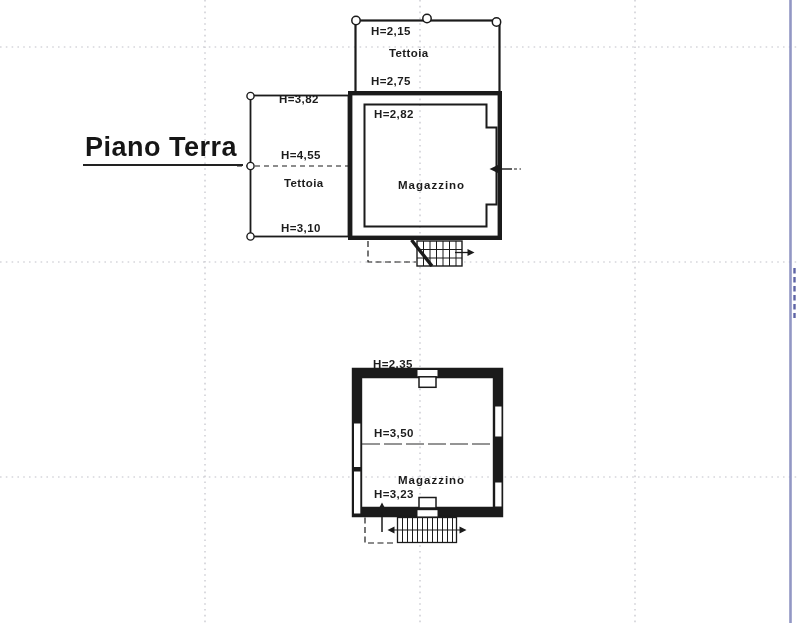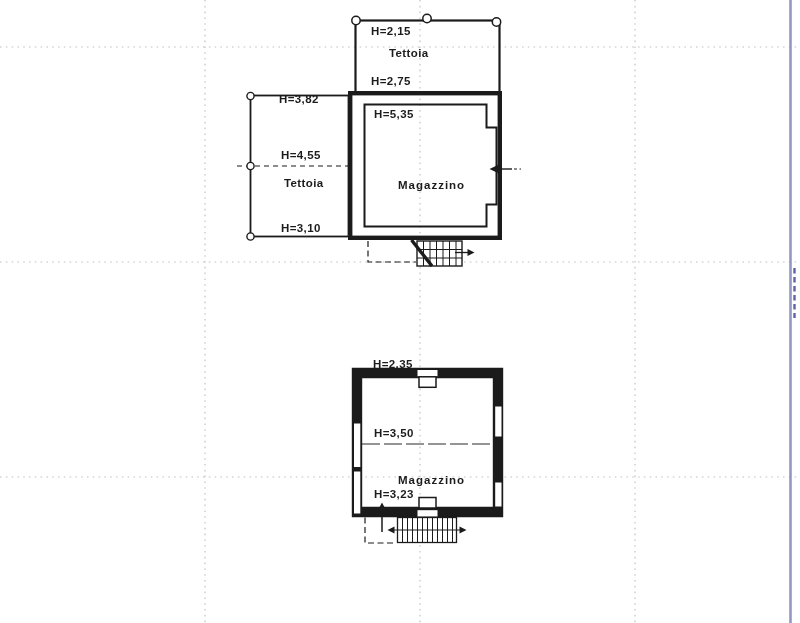--- a/index.html
+++ b/index.html
@@ -126,31 +126,32 @@
         <line x1="452.5" y1="517.5" x2="452.5" y2="542.5" stroke-width="1"></line>
         <g>
           <line x1="392" y1="530" x2="462" y2="530" stroke-width="1.2"></line>
           <polygon points="387.5,530 394.5,526.5 394.5,533.5" fill="#1b1b1b" stroke="none"></polygon>
           <polygon points="466.5,530 459.5,526.5 459.5,533.5" fill="#1b1b1b" stroke="none"></polygon>
         </g>
       </g>
     </g>
   </svg>
 
+  <div class="title" style="left:83px;top:132px">Piano Terra</div>
 
   <div class="lbl" style="left:371px;top:25px">H=2,15</div>
   <div class="lbl" style="left:389px;top:47px">Tettoia</div>
   <div class="lbl" style="left:371px;top:75px">H=2,75</div>
 
   <div class="lbl" style="left:279px;top:93px">H=3,82</div>
   <div class="lbl" style="left:281px;top:149px">H=4,55</div>
   <div class="lbl" style="left:284px;top:177px">Tettoia</div>
   <div class="lbl" style="left:281px;top:222px">H=3,10</div>
 
-  <div class="lbl" style="left:374px;top:108px">H=5,35</div>
+  <div class="lbl" style="left:374px;top:108px">H=2,82</div>
   <div class="lbl room-lbl" style="left:398px;top:160px">Magazzino</div>
 
   <div class="lbl" style="left:373px;top:358px">H=2,35</div>
   <div class="lbl" style="left:374px;top:427px">H=3,50</div>
   <div class="lbl room-lbl" style="left:398px;top:455px">Magazzino</div>
   <div class="lbl" style="left:374px;top:488px">H=3,23</div>
 
 </div>
 
 </body></html>

